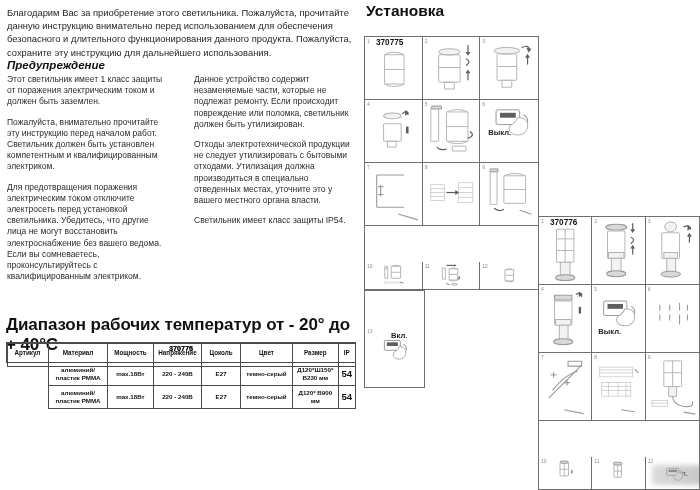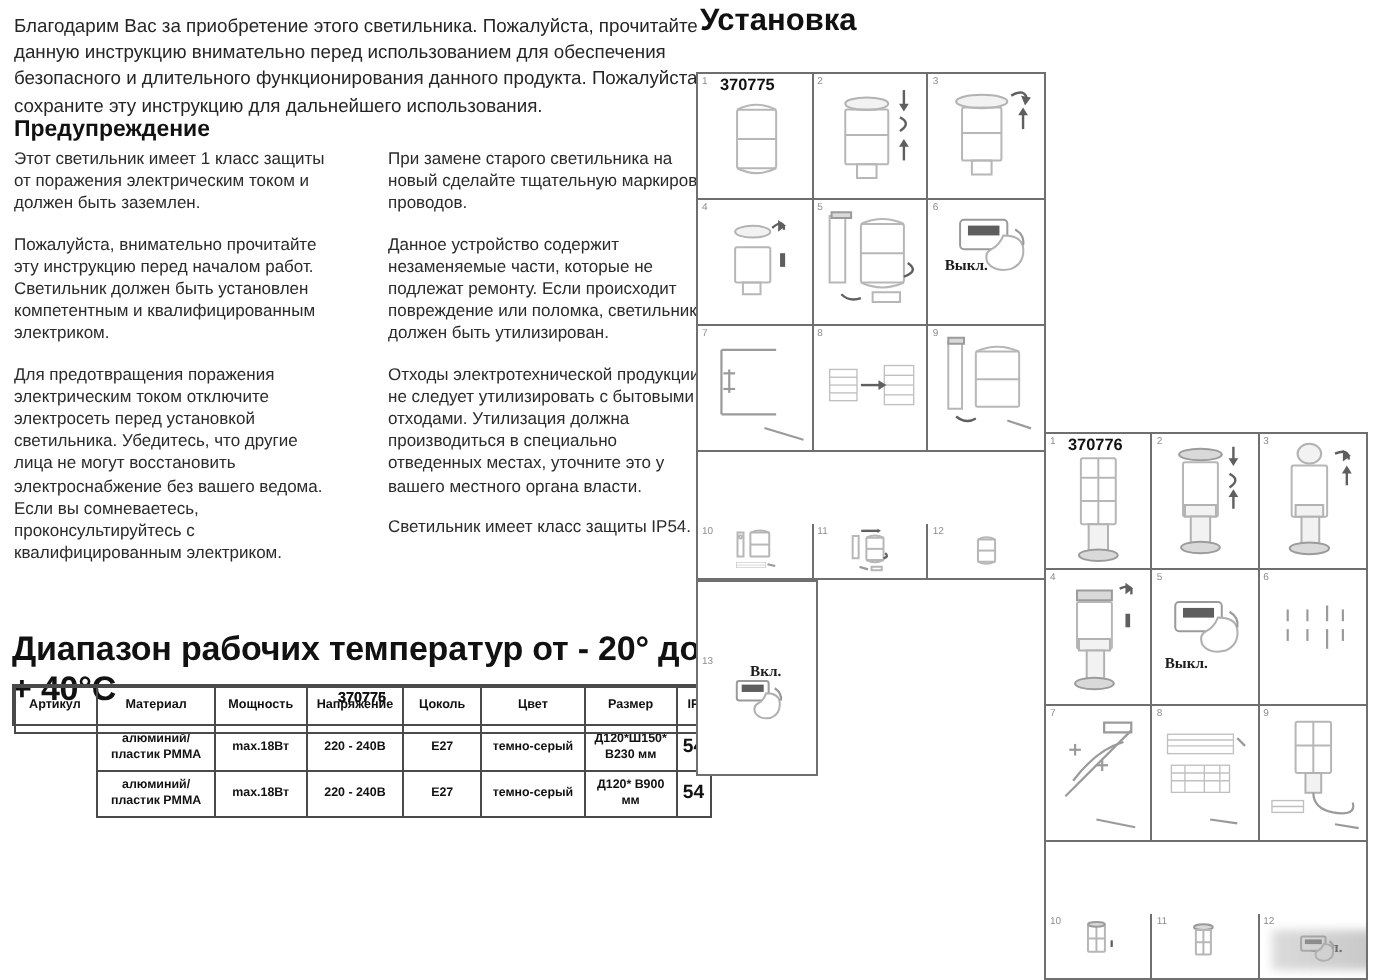--- a/index.html
+++ b/index.html
@@ -34,20 +34,21 @@
   }
 
   .section-heading {
     position: absolute;
     font-weight: bold;
     color: #111;
   }
   #warning-heading {
     left: 7px; top: 59px;
     font-size: 11.5px;
+    font-style: italic;
   }
 
   .two-col {
     position: absolute;
     left: 7px; top: 74px;
     width: 350px;
     display: flex;
     gap: 24px;
   }
   .col {
@@ -100,21 +101,21 @@
   .c-pow  { width: 13%; }
   .c-volt { width: 14%; }
   .c-base { width: 11%; }
   .c-col  { width: 15%; }
   .c-size { width: 13%; }
   .c-ip   { width: 5%; }
 
   
   #right-panel {
     position: absolute;
-    left: 346px; top: 0;
+    left: 362px; top: 0;
     width: 338px; height: 418px;
   }
   #install-heading {
     position: absolute;
     left: 4px; top: 2px;
     font-size: 15.5px;
     font-weight: bold;
     color: #111;
   }
 
@@ -160,21 +161,20 @@
     left: 11px; top: 1px;
     font-size: 8.2px;
     font-weight: bold;
     color: #111;
   }
   .sw-label {
     position: absolute;
     font-size: 7.6px;
     font-weight: bold;
     color: #1d1d1d;
-    font-family: Liberation Serif, serif;
   }
 
   .art {
     position: absolute;
     left: 0; top: 0; right: 0; bottom: 0;
   }
   .art svg { width: 100%; height: 100%; display: block; }
 
   .stroke {
     fill: none;
@@ -218,21 +218,20 @@
 
   <div class="section-heading" id="warning-heading">Предупреждение</div>
 
   <div class="two-col">
     <div class="col">
       <p>Этот светильник имеет 1 класс защиты от поражения электрическим током и должен быть заземлен.</p>
       <p>Пожалуйста, внимательно прочитайте эту инструкцию перед началом работ. Светильник должен быть установлен компетентным и квалифицированным электриком.</p>
       <p>Для предотвращения поражения электрическим током отключите электросеть перед установкой светильника. Убедитесь, что другие лица не могут восстановить электроснабжение без вашего ведома. Если вы сомневаетесь, проконсультируйтесь с квалифицированным электриком.</p>
     </div>
     <div class="col">
-      <p>При замене старого светильника на новый сделайте тщательную маркировку проводов.</p>
       <p>Данное устройство содержит незаменяемые части, которые не подлежат ремонту. Если происходит повреждение или поломка, светильник должен быть утилизирован.</p>
       <p>Отходы электротехнической продукции не следует утилизировать с бытовыми отходами. Утилизация должна производиться в специально отведенных местах, уточните это у вашего местного органа власти.</p>
       <p>Светильник имеет класс защиты IP54.</p>
     </div>
   </div>
 
   <div id="temp-range">Диапазон рабочих температур от - 20° до + 40°C</div>
 
   <table id="spec-table">
     <thead>

